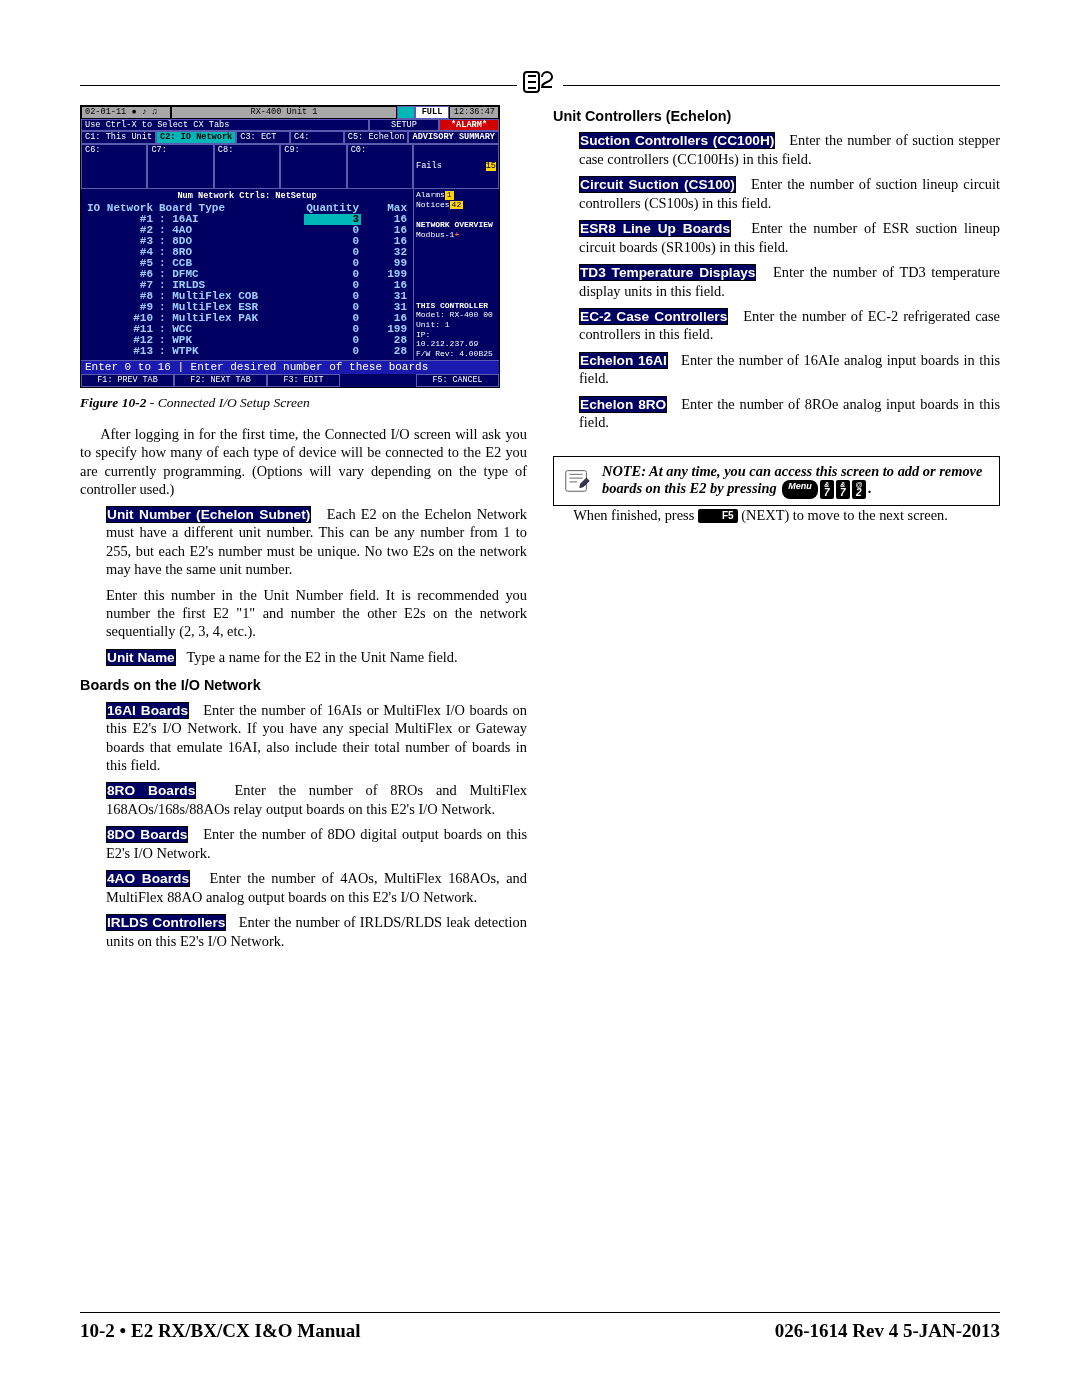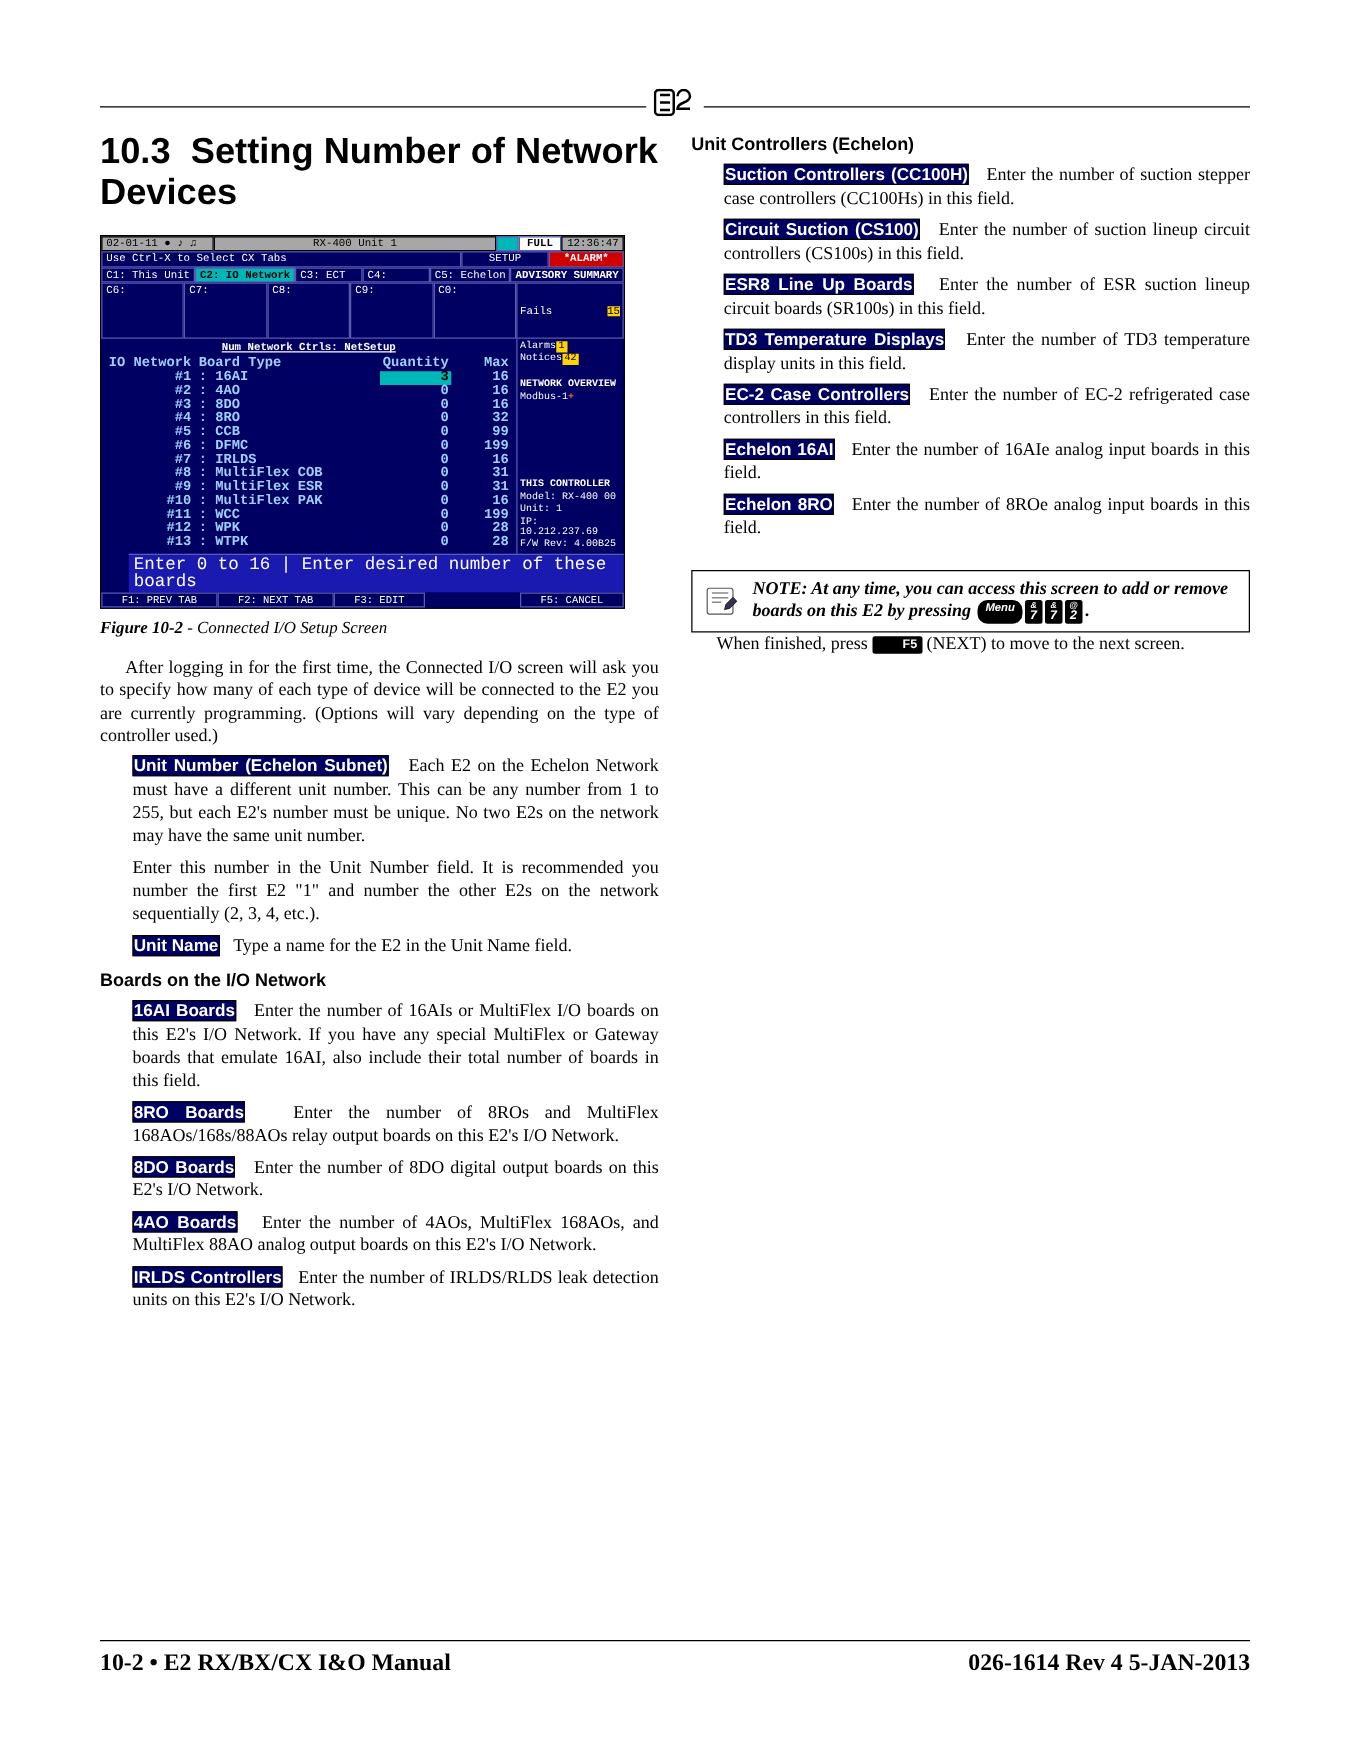--- a/index.html
+++ b/index.html
@@ -230,44 +230,40 @@
     padding:1px 4px;
     border:1px solid #5a5ab0;
     flex:1 1 auto;
     text-align:center;
   }
   .term-hintbar .spacer { flex:3; border:none; }
   .term-prompt {
     background:#1a1ab0;
     color:#fff;
     padding:1px 4px;
-    font-size:14px;
+    font-size:11px;
     border-top:1px solid #5a5ab0;
-    margin-left:22px;
   }
 </style>
 </head>
 <body>
 
 <div class="page">
   <div class="header-rule"></div>
   <div class="header-logo">
     <svg width="34" height="22" viewBox="0 0 34 22" aria-hidden="true">
       <rect x="1" y="1" width="15" height="20" rx="3" fill="none" stroke="#000" stroke-width="2"></rect>
       <path d="M5 5 h8 M5 11 h8 M5 17 h8" stroke="#000" stroke-width="2"></path>
       <path d="M19 6 a5 5 0 0 1 10 0 q0 3 -5 5 t-5 5 h10" fill="none" stroke="#000" stroke-width="2"></path>
     </svg>
   </div>
 
   <div class="content">
 
     <div class="col">
-      <h2 class="section-title">
-        <span>10.3</span>&nbsp;&nbsp;<span>Setting Number of Network Devices</span>
-      </h2>
 
       <figure style="margin:0 0 6px 0;">
         <div class="term">
 
           <div class="term-row">
             <div class="tcell grey-bg" style="flex:0 0 90px;">02-01-11 ● ♪ ♫</div>
             <div class="tcell grey-bg center" style="flex:1 1 auto;">RX-400 Unit 1</div>
             <div class="tcell cyan-bg" style="flex:0 0 18px;"></div>
             <div class="tcell white-bg center" style="flex:0 0 34px;font-weight:700;">FULL</div>
             <div class="tcell grey-bg right" style="flex:0 0 50px;">12:36:47</div>
@@ -296,21 +292,21 @@
             <div class="tcell blue-bg" style="flex:0 0 86px;padding:0 2px;text-align:right;">
               <div class="row" style="display:flex;justify-content:space-between;">
                 <span>Fails</span>
                 <span class="chip" style="background:#ffd400;color:#000;">15</span>
               </div>
             </div>
           </div>
 
           <div class="term-body">
             <div class="term-main">
-              <div class="center hd" style="text-align:center;font-weight:700;margin-bottom:3px;text-decoration:underline;">Num Network Ctrls: NetSetup</div>
+              <div class="center hd" style="text-align:center;font-weight:700;margin-bottom:3px;">Num Network Ctrls: NetSetup</div>
               <table>
                 <tbody>
                     <tr>
                   <td class="idx hd">IO Network</td>
                   <td class="name hd">Board Type</td>
                   <td class="q hd">Quantity</td>
                   <td class="m hd">Max</td>
                 </tr>
                 </tbody>
                   <tbody id="term-rows">

